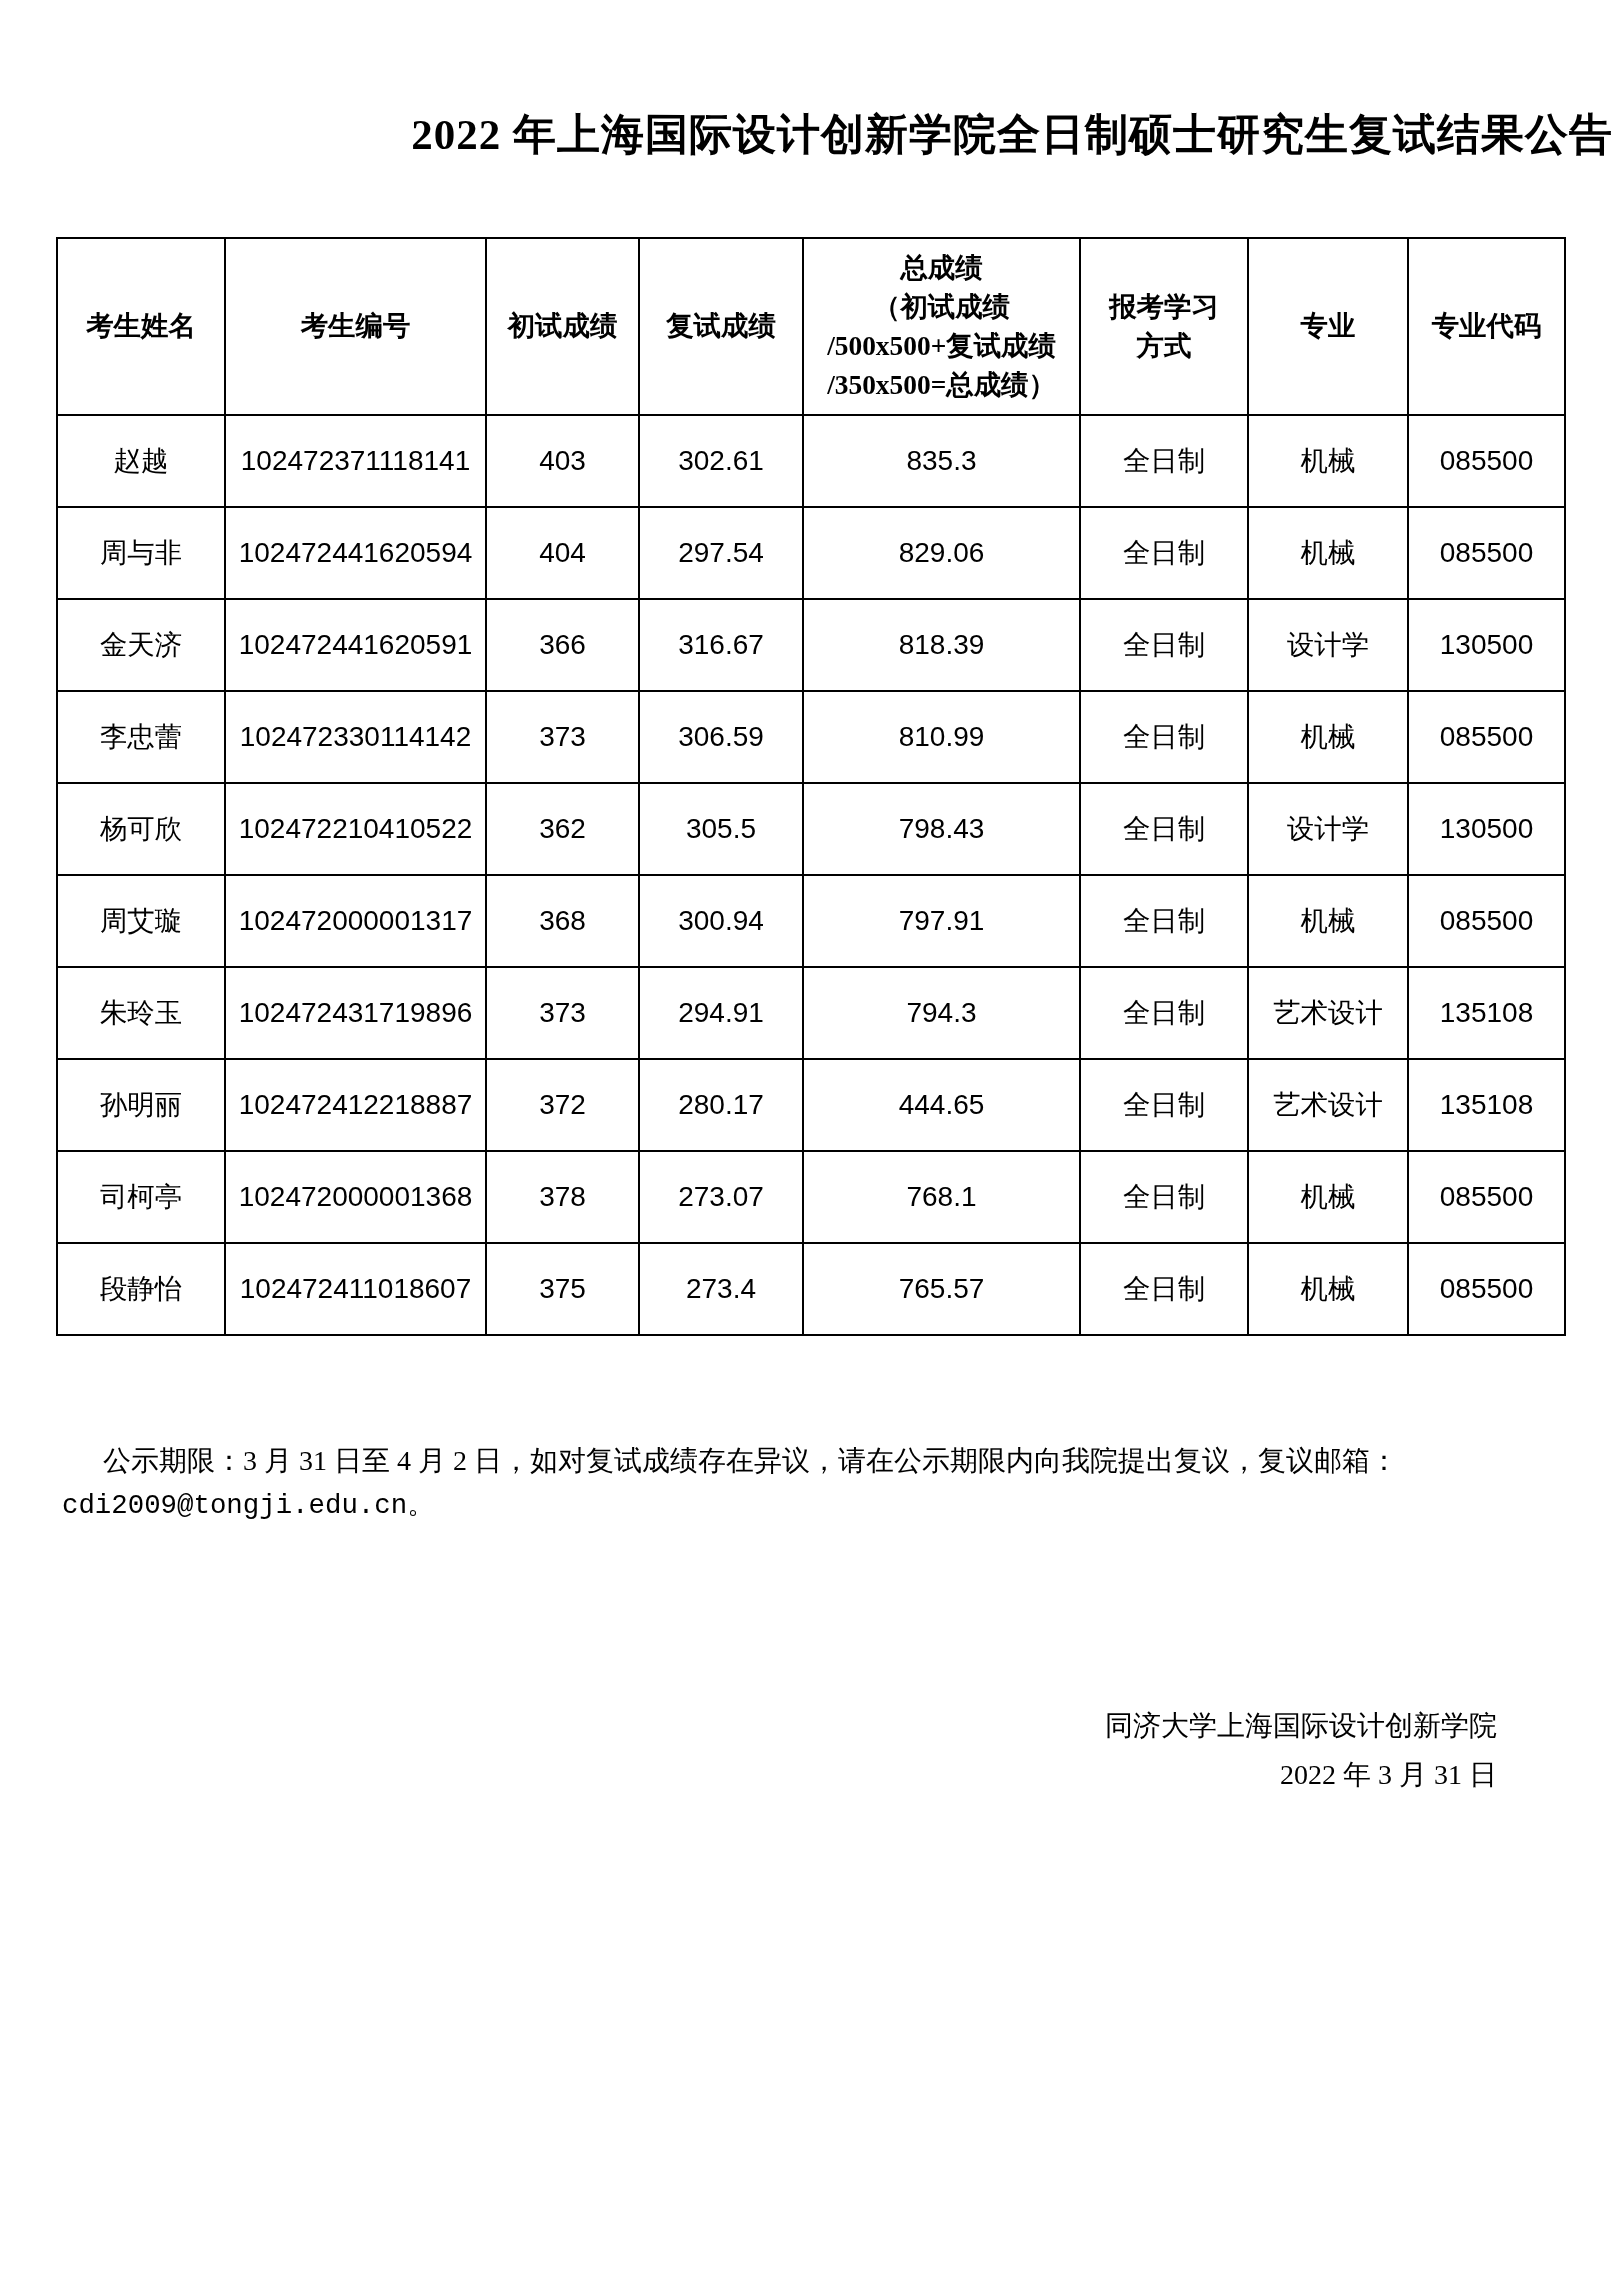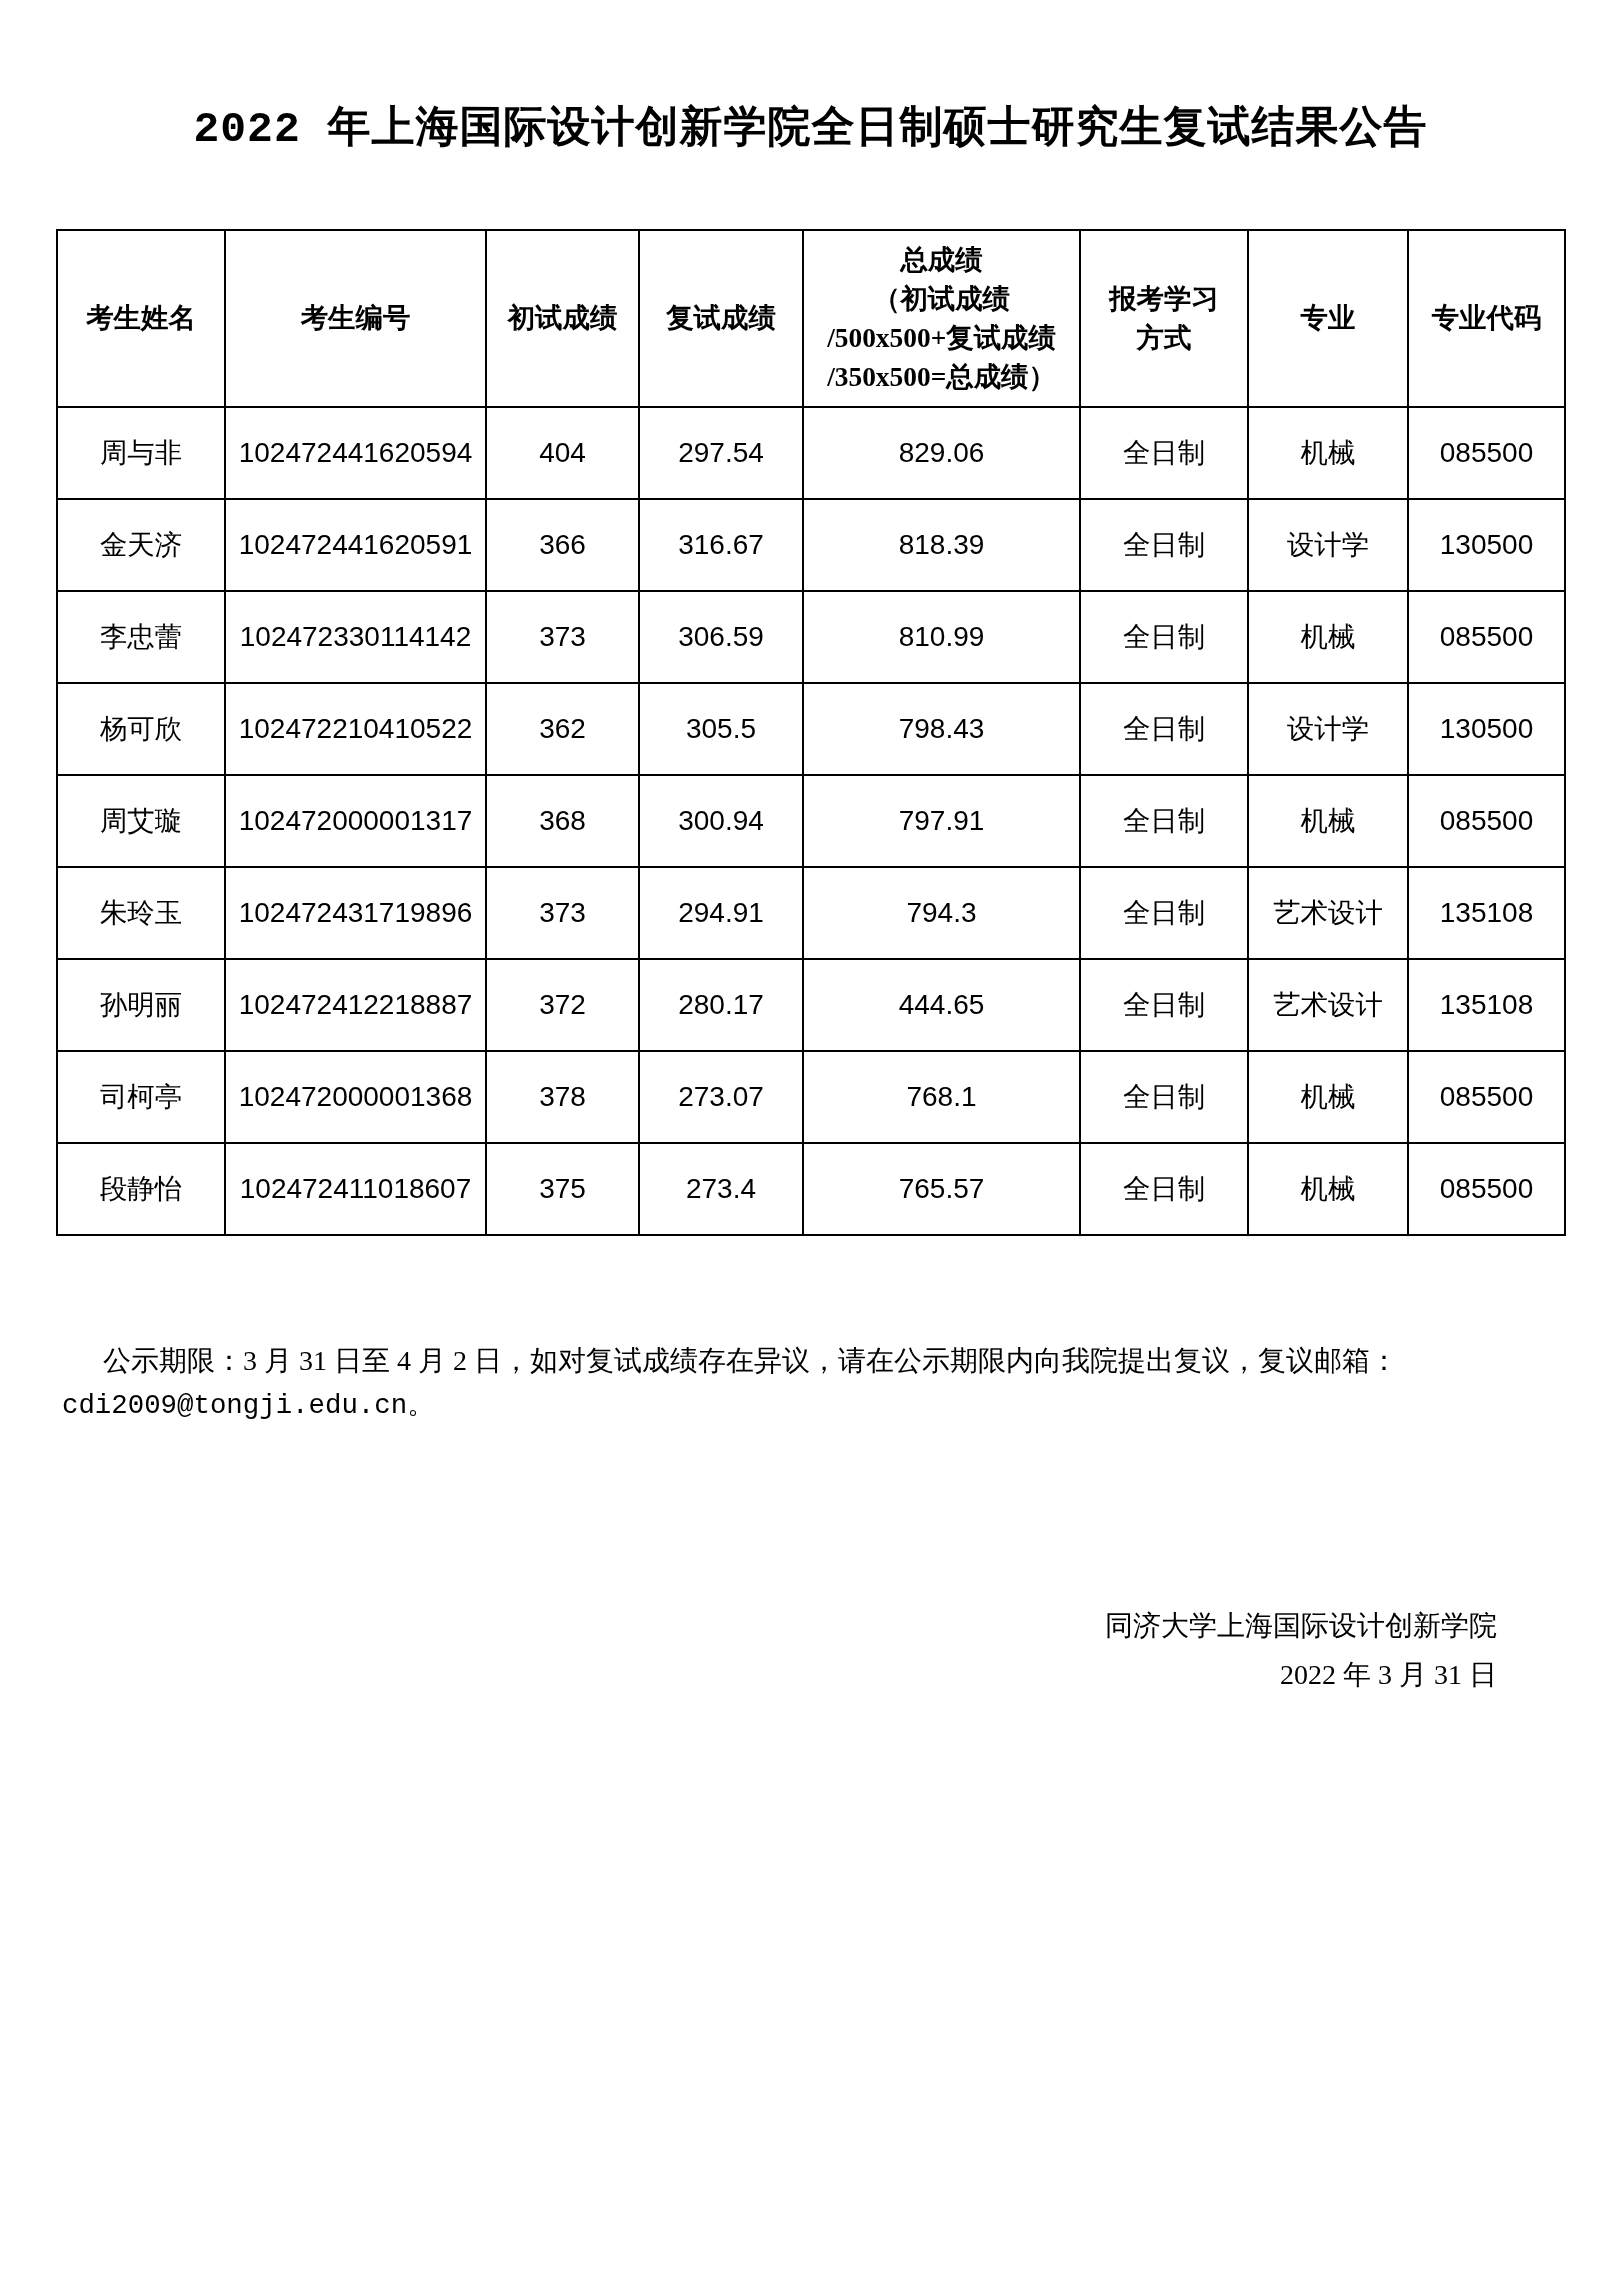--- a/index.html
+++ b/index.html
@@ -4,25 +4,25 @@
 <style>
   html, body { margin: 0; padding: 0; }
   body {
     width: 1621px; height: 2293px;
     background: #ffffff; color: #000000;
     font-family: "Liberation Serif", "DejaVu Serif", serif;
   }
   .page { position: relative; width: 1621px; height: 2293px; overflow: hidden; }
 
   .doc-title {
-    margin: 0; padding-top: 98px;
-    text-align: center;
+    margin: 8px; padding-top: 98px;
+    text-align: right;
     font-size: 43px; font-weight: bold;
     letter-spacing: 1px;
-    font-family: Liberation Mono, monospace;
+    font-family: Liberation Serif, serif;
   }
 
   table.results {
     margin: 73px 0 0 56px;
     width: 1506px;
     border-collapse: collapse;
     table-layout: fixed;
   }
   .results th, .results td {
     border: 2px solid #000000;
@@ -91,20 +91,30 @@
 /500x500+复试成绩
 /350x500=总成绩）</th>
         <th>报考学习
 方式</th>
         <th>专业</th>
         <th>专业代码</th>
       </tr>
     </thead>
     <tbody>
       <tr>
+        <td class="cjk">赵越</td>
+        <td class="num">102472371118141</td>
+        <td class="num">403</td>
+        <td class="num">302.61</td>
+        <td class="num">835.3</td>
+        <td class="cjk">全日制</td>
+        <td class="cjk">机械</td>
+        <td class="num">085500</td>
+      </tr>
+      <tr>
         <td class="cjk">周与非</td>
         <td class="num">102472441620594</td>
         <td class="num">404</td>
         <td class="num">297.54</td>
         <td class="num">829.06</td>
         <td class="cjk">全日制</td>
         <td class="cjk">机械</td>
         <td class="num">085500</td>
       </tr>
       <tr>

